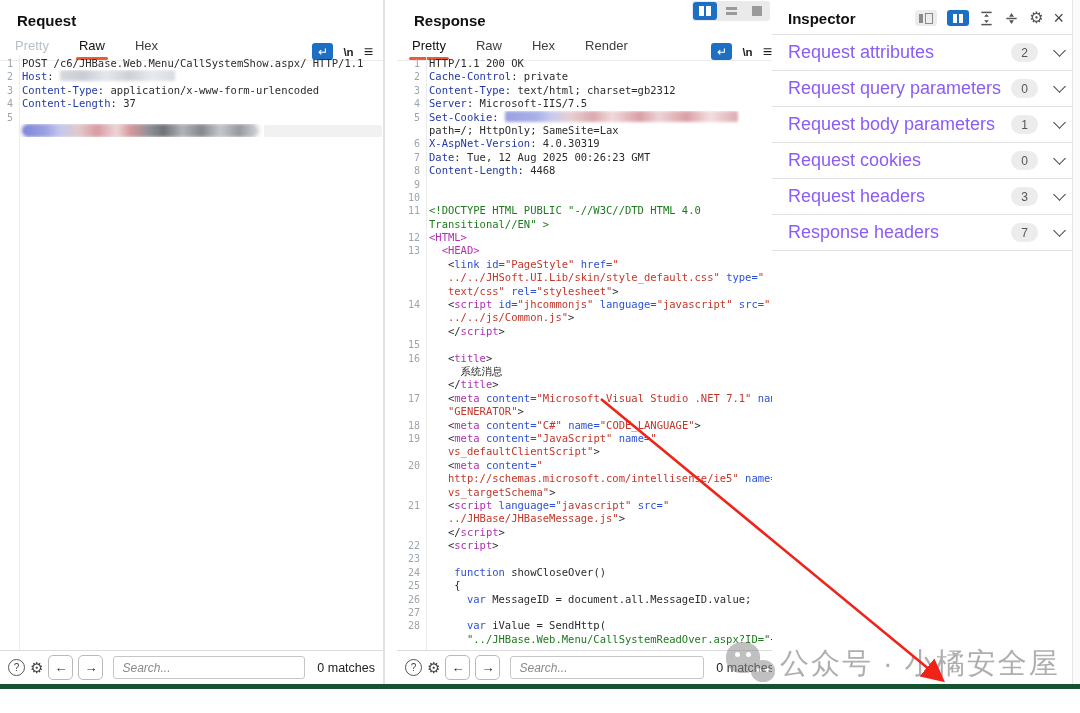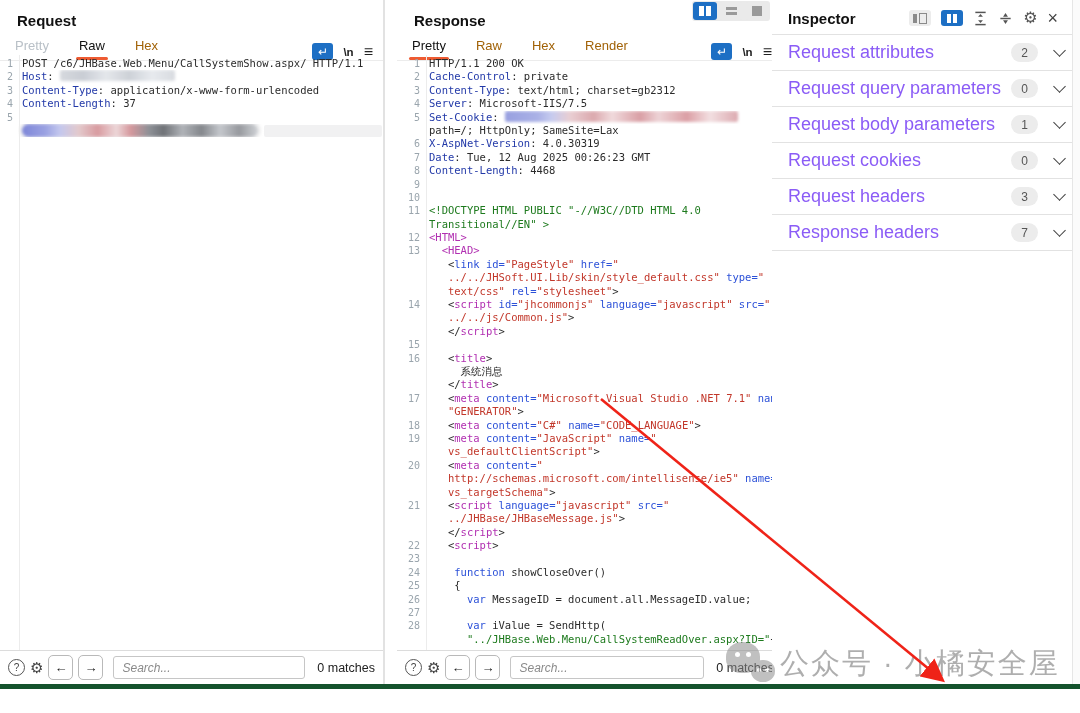--- a/index.html
+++ b/index.html
@@ -14,21 +14,21 @@
   
   .layoutbtns{position:absolute;right:12px;top:1px;display:flex;gap:2px;background:#eaeaea;border-radius:3px;padding:1px;}
   .lb{width:24px;height:18px;display:flex;align-items:center;justify-content:center;gap:2px;border-radius:3px;background:#eaeaea;}
   .lb.sel{background:#1d6fc4;}
   .lb .vb{width:5px;height:10px;background:#fff;}
   .lb .hb{width:11px;height:3px;background:#9a9a9a;}
   .lb .hbwrap{display:flex;flex-direction:column;gap:2px;}
   .lb .sq{width:10px;height:10px;background:#9a9a9a;}
   
   .tabs{height:26px;display:flex;align-items:flex-end;padding:0 10px 0 12px;border-bottom:1px solid #ececec;}
-  .tab{font-size:13px;color:#a16207;padding:4px 3px 7px;margin-right:24px;position:relative;cursor:default;}
+  .tab{font-size:13px;color:#404040;padding:4px 3px 7px;margin-right:24px;position:relative;cursor:default;}
   .tab.active{color:#111;}
   .tab.active::after{content:"";position:absolute;left:0;right:0;bottom:0;height:3px;background:#ee5b32;border-radius:2px;}
   .tab.disabled{color:#b9c0c7;}
   .tab-icons{margin-left:auto;display:flex;align-items:center;gap:10px;}
   .wrapbtn{width:21px;height:17px;background:#1d6fc4;color:#fff;border-radius:3px;font-size:12px;
            display:flex;align-items:center;justify-content:center;}
   .nl{font-size:11.5px;color:#222;font-weight:600;}
   .hamb{font-size:16px;color:#222;line-height:1;}
   
   .editor{position:absolute;top:55px;left:0;right:0;bottom:33px;overflow:hidden;
@@ -59,21 +59,21 @@
         display:flex;align-items:center;justify-content:center;}
   .sgear{flex:none;font-size:15px;color:#444;line-height:1;}
   .navbtn{flex:none;width:23px;height:23px;border:1px solid #b9b9b9;border-radius:5px;background:#fff;font-size:13px;color:#222;
           display:flex;align-items:center;justify-content:center;}
   .search{flex:1;min-width:0;height:21px;border:1px solid #c6c6c6;border-radius:3px;padding:0 8px;
           font-size:12px;color:#333;margin-left:5px;font-family:"Liberation Sans",sans-serif;}
   .search::placeholder{color:#8a8a8a;font-style:italic;}
   .matches{flex:none;font-size:12.5px;color:#222;margin-left:7px;white-space:nowrap;}
   
   .inspector{position:absolute;left:772px;top:0;width:308px;height:684px;background:#fff;}
-  .insp-header{display:flex;align-items:center;height:32px;padding:2px 22px 0 16px;}
+  .insp-header{display:flex;align-items:center;height:32px;padding:2px 16px 0 16px;}
   .insp-header h2{font-size:15px;margin:0;color:#111;}
   .insp-icons{margin-left:auto;display:flex;align-items:center;gap:10px;}
   .ptog{width:22px;height:16px;border-radius:3px;background:#ececec;display:flex;align-items:center;justify-content:center;gap:2px;}
   .ptog .a{width:4px;height:9px;background:#8a8a8a;}
   .ptog .b{width:6px;height:9px;border:1.4px solid #8a8a8a;}
   .ptog.sel{background:#1d6fc4;}
   .ptog.sel .a{background:#fff;}
   .igear{font-size:16px;color:#555;line-height:1;}
   .iclose{font-size:18px;color:#444;line-height:1;}
   .insp-rows{border-top:1px solid #e2e2e2;}

